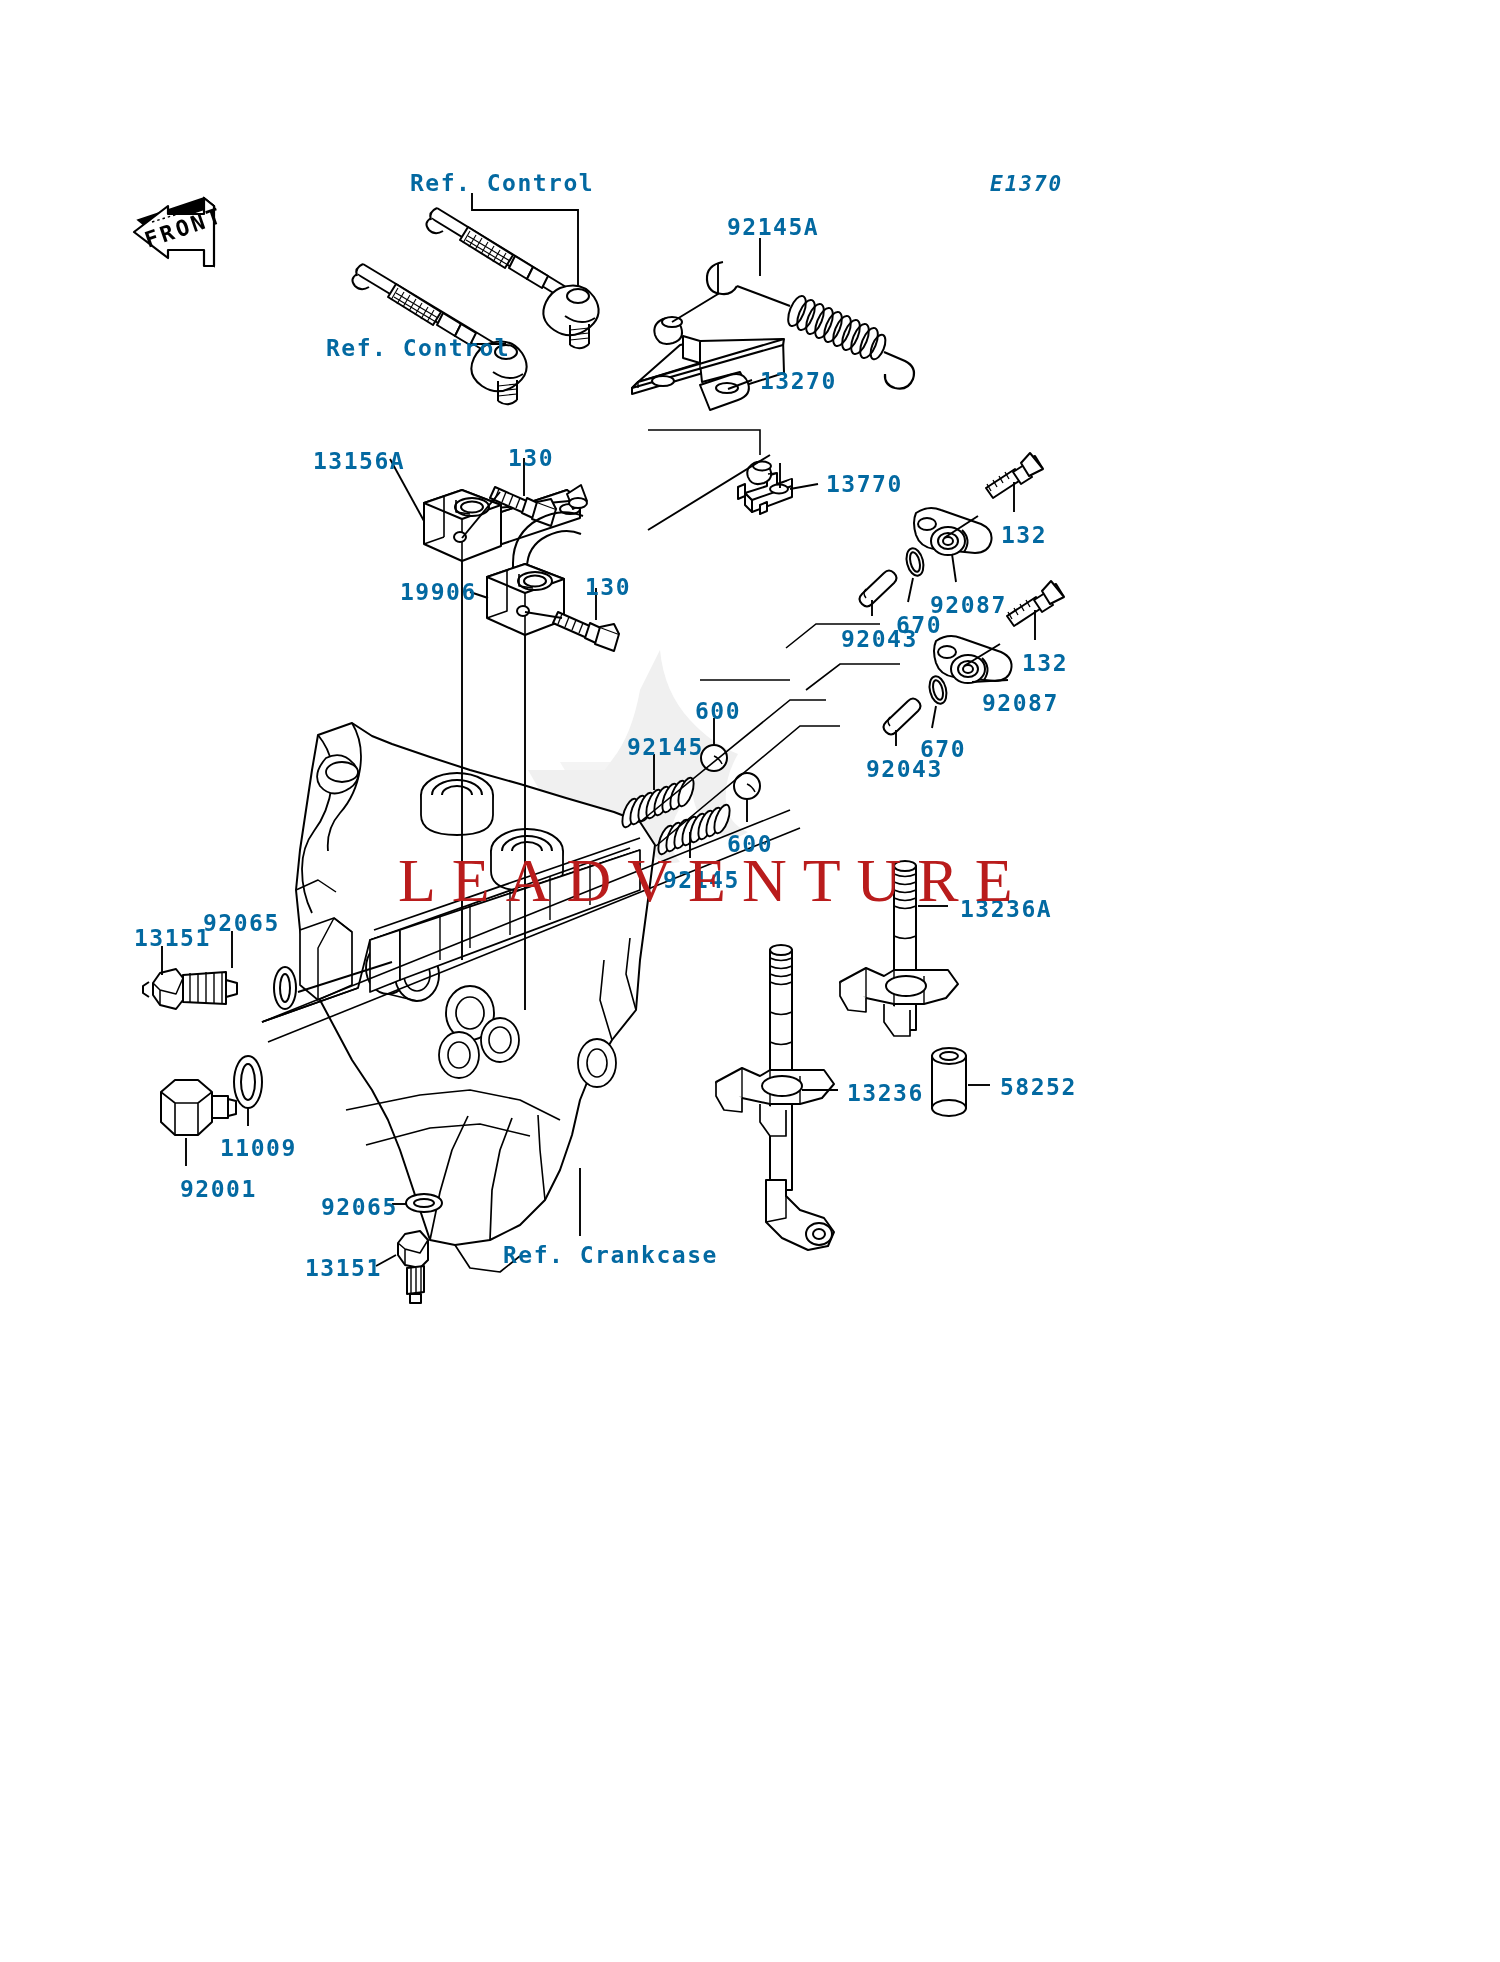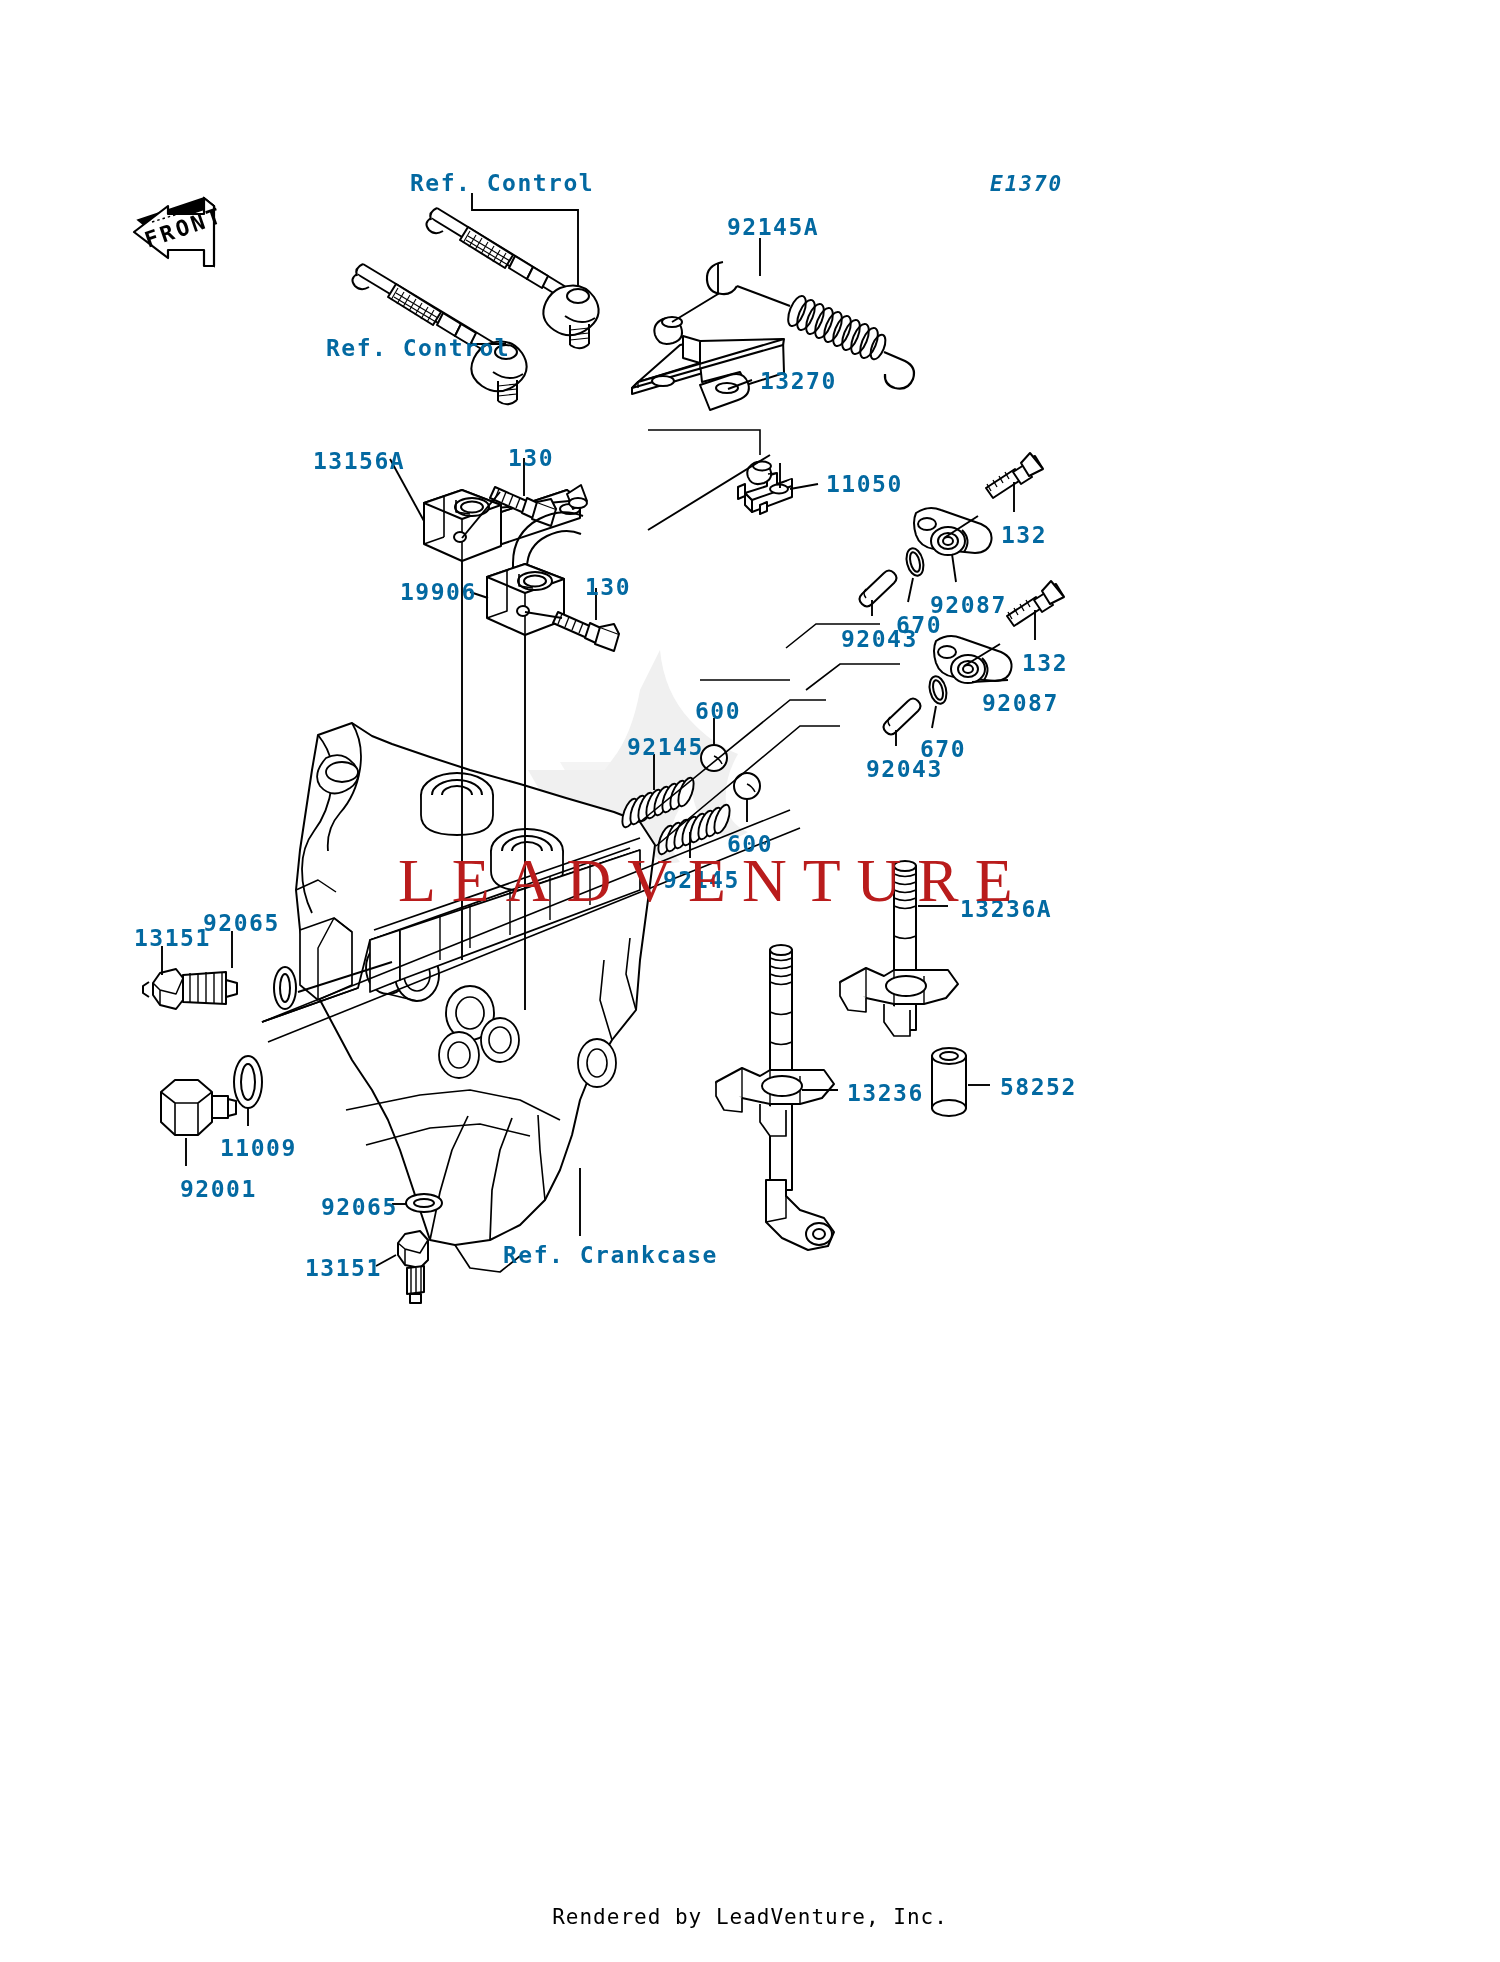--- a/index.html
+++ b/index.html
@@ -591,21 +591,21 @@
 
 </svg>
 
   <div class="lbl" style="left:410px;top:172px;">Ref. Control</div>
   <div class="lbl" style="left:326px;top:337px;">Ref. Control</div>
   <div class="lbl code" style="left:990px;top:174px;">E1370</div>
   <div class="lbl" style="left:727px;top:216px;">92145A</div>
   <div class="lbl" style="left:760px;top:370px;">13270</div>
   <div class="lbl" style="left:313px;top:450px;">13156A</div>
   <div class="lbl" style="left:508px;top:447px;">130</div>
-  <div class="lbl" style="left:826px;top:473px;">11050</div>
+  <div class="lbl" style="left:826px;top:473px;">13770</div>
   <div class="lbl" style="left:1001px;top:524px;">132</div>
   <div class="lbl" style="left:930px;top:594px;">92087</div>
   <div class="lbl" style="left:896px;top:614px;">670</div>
   <div class="lbl" style="left:841px;top:628px;">92043</div>
   <div class="lbl" style="left:400px;top:581px;">19906</div>
   <div class="lbl" style="left:585px;top:576px;">130</div>
   <div class="lbl" style="left:1022px;top:652px;">132</div>
   <div class="lbl" style="left:982px;top:692px;">92087</div>
   <div class="lbl" style="left:920px;top:738px;">670</div>
   <div class="lbl" style="left:866px;top:758px;">92043</div>
@@ -619,15 +619,14 @@
   <div class="lbl" style="left:847px;top:1082px;">13236</div>
   <div class="lbl" style="left:1000px;top:1076px;">58252</div>
   <div class="lbl" style="left:220px;top:1137px;">11009</div>
   <div class="lbl" style="left:160px;top:1178px;margin-left:20px;">92001</div>
   <div class="lbl" style="left:321px;top:1196px;">92065</div>
   <div class="lbl" style="left:305px;top:1257px;">13151</div>
   <div class="lbl" style="left:503px;top:1244px;">Ref. Crankcase</div>
 
   <div class="wm-text">LEADVENTURE</div>
 
-  <div class="footer">Rendered by LeadVenture, Inc.</div>
 
 </div>
 
 </body></html>

